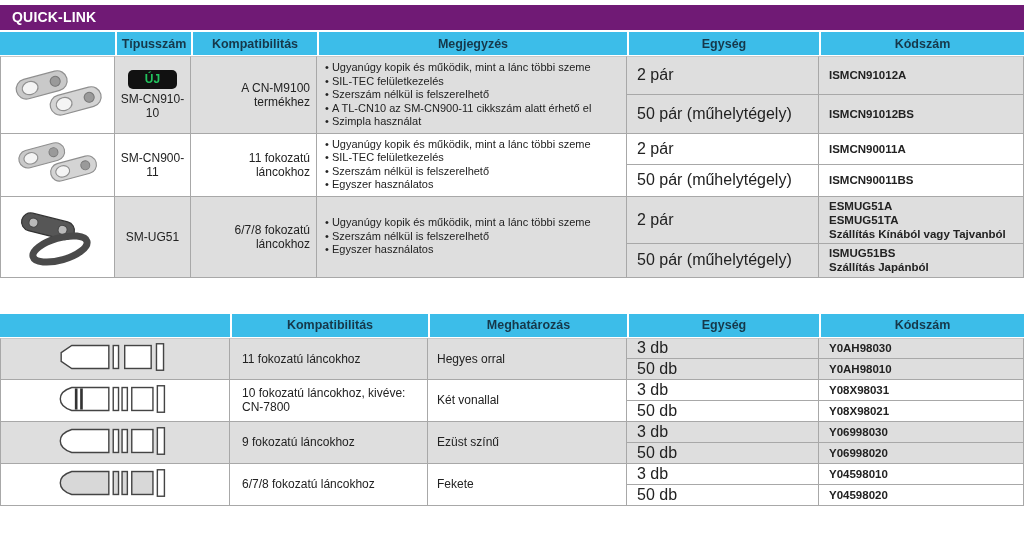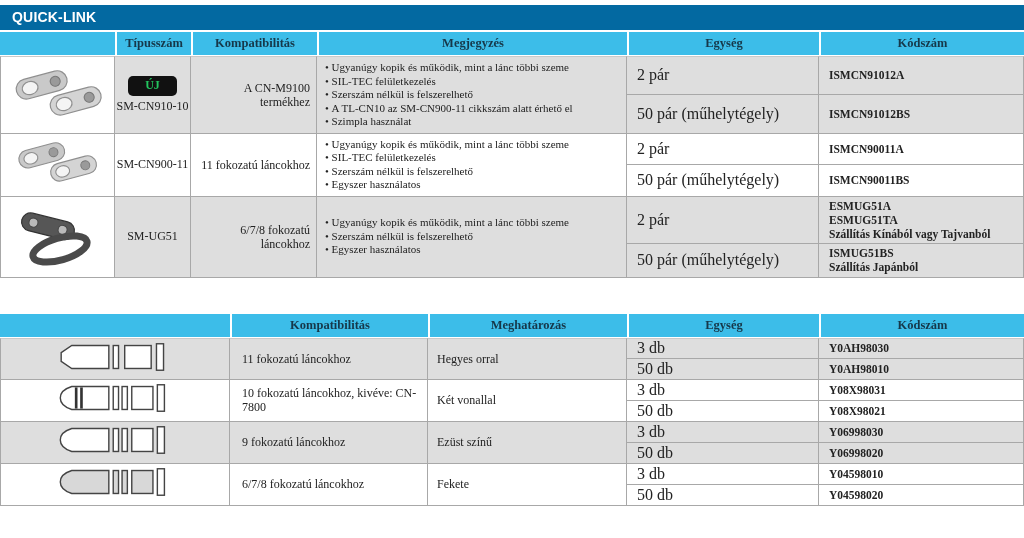--- a/index.html
+++ b/index.html
@@ -6,32 +6,32 @@
   html,body { background:#ffffff; }
   body {
     font-family: "Liberation Sans", sans-serif;
     color: #222222;
     width: 1024px;
   }
   .page { width: 1024px; height: 538px; background:#ffffff; overflow: hidden; }
 
   .titlebar {
     width: 1024px; height: 25px; line-height: 25px;
-    background: #0369a1; color: #ffffff;
+    background: #701a75; color: #ffffff;
     font-weight: bold; font-size: 14px;
     padding-left: 12px; letter-spacing: .2px;
   }
   .gap-after-bar { height: 2px; }
   .section-gap { height: 34px; }
   .top-margin { height: 5px; }
 
   table {
     border-collapse: separate; border-spacing: 0;
     table-layout: fixed; width: 1024px;
-    font-size: 12px; color: #222; font-family: Liberation Serif, serif;
+    font-size: 12px; color: #222;
   }
   td { vertical-align: middle; overflow: hidden; }
 
   
   tr.hd td {
     background: #3cbde9;
     color: #16384a;
     font-weight: bold;
     font-size: 12.5px;
     text-align: center;

